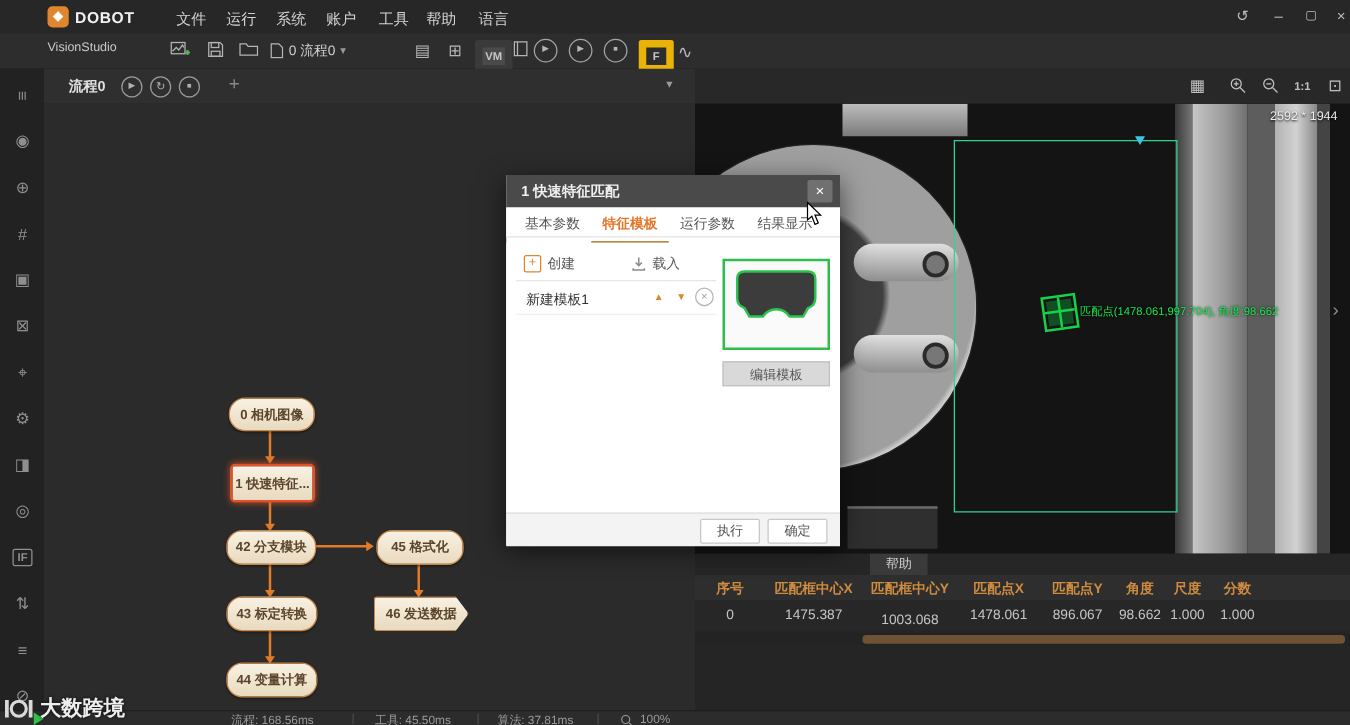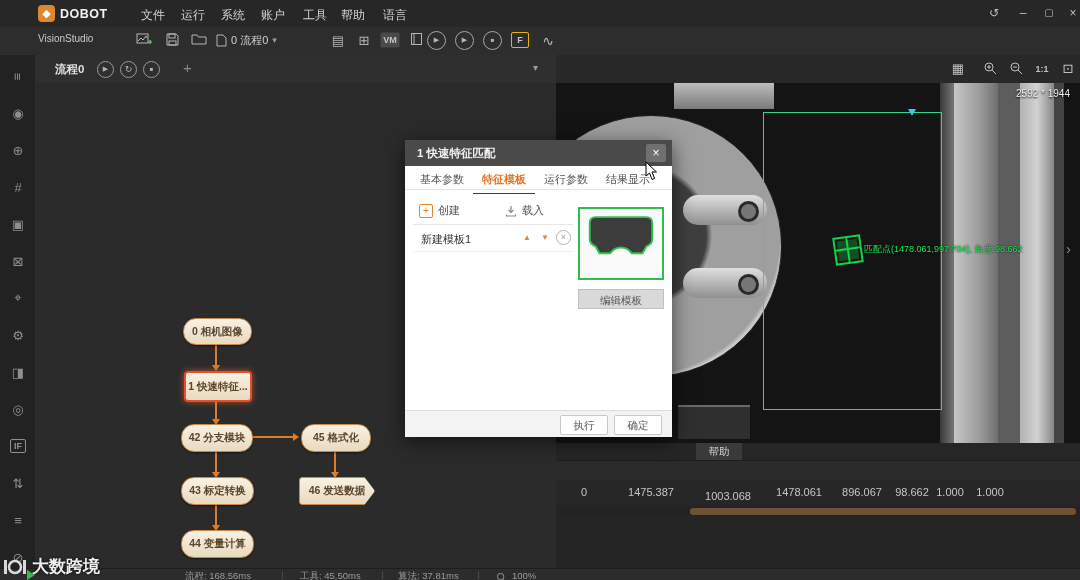--- a/index.html
+++ b/index.html
@@ -11,21 +11,21 @@
   .toolbar{left:0;top:27px;width:1080px;height:28px;background:#2d2d2d;border-bottom:1px solid #1b1b1b;}
   .logo-badge{left:38px;top:5px;width:17px;height:17px;background:#e0862f;border-radius:4px;color:#fff;
               font-size:11px;font-weight:bold;text-align:center;line-height:17px;}
   .brand{left:60px;top:7px;font-size:12.5px;font-weight:bold;color:#f2f2f2;letter-spacing:.5px;}
   .product{left:38px;top:33px;font-size:10px;color:#c9c9c9;}
   .menu-item{top:7px;font-size:12px;color:#d2d2d2;cursor:default;}
   .winctl{top:5px;width:22px;height:16px;color:#bdbdbd;font-size:12px;text-align:center;line-height:16px;}
   .tico{top:32px;width:20px;height:18px;color:#b5b5b5;text-align:center;font-size:13px;line-height:18px;}
   .circle-btn{top:31px;width:17px;height:17px;border:1.5px solid #a5a5a5;border-radius:50%;color:#b5b5b5;
               font-size:7px;text-align:center;line-height:16px;}
-  .badge-sq{top:32px;height:14px;border:1px solid #eab308;border-radius:2px;color:#c5c5c5;
+  .badge-sq{top:32px;height:14px;border:6px solid #eab308;border-radius:2px;color:#c5c5c5;
             font-size:9px;font-weight:bold;text-align:center;line-height:14px;}
   
   .sidestrip{left:0;top:55px;width:35px;height:525px;background:#222;border-right:1px solid #191919;}
   .side-ico{left:7px;width:22px;height:22px;color:#8f8f8f;font-size:13px;display:flex;align-items:center;justify-content:center;}
   .rot90{transform:rotate(90deg);}
   
   .flowhdr{left:35px;top:55px;width:521px;height:28px;background:#2f2f2f;border-bottom:1px solid #222;}
   .canvas{left:35px;top:83px;width:521px;height:485px;background:#2b2b2b;}
   .mini-circ{top:6px;width:15px;height:15px;border:1px solid #9a9a9a;border-radius:50%;color:#b0b0b0;
              font-size:7px;text-align:center;line-height:14px;}
@@ -45,21 +45,21 @@
   .thead{left:556px;top:460px;width:524px;height:20px;background:#2e2e2e;display:flex;align-items:center;}
   .trow{left:556px;top:480px;width:524px;height:24px;background:#272727;display:flex;align-items:center;}
   .th{color:#cf8b3f;font-size:11px;font-weight:bold;text-align:center;}
   .td{color:#c6c6c6;font-size:11px;text-align:center;}
   .tblarea{left:556px;top:504px;width:524px;height:64px;background:#252525;}
   
   .dialog{left:405px;top:140px;width:267px;height:296px;background:#fff;box-shadow:0 5px 20px rgba(0,0,0,.6);}
   .dlg-title{position:absolute;left:0;top:0;width:267px;height:26px;background:#4a4a4a;}
   .dlg-tabs{position:absolute;left:0;top:26px;width:267px;height:24px;background:#fff;border-bottom:1px solid #e3e3e3;display:flex;padding-left:6px;box-sizing:border-box;}
   .dlg-tab{height:27px;line-height:27px;padding:0 9px;font-size:11px;color:#555;}
-  .dlg-tab.active{color:#e2762b;border-bottom:2px solid #701a75;font-weight:bold;}
+  .dlg-tab.active{color:#e2762b;border-bottom:2px solid #a16207;font-weight:bold;}
   .dlg-body{position:absolute;left:0;top:54px;width:267px;height:216px;background:#fff;}
   .dlg-foot{position:absolute;left:0;top:270px;width:267px;height:26px;background:#f3f3f3;border-top:1px solid #ddd;}
   .dlg-btn{position:absolute;top:4px;width:46px;height:18px;background:#fff;border:1px solid #c8c8c8;border-radius:2px;
            font-size:10.5px;color:#555;text-align:center;line-height:18px;}
   
   .statusbar{left:0;top:568px;width:1080px;height:12px;background:#2c2c2c;border-top:1px solid #1e1e1e;}
   .sb-txt{top:1px;font-size:9.5px;color:#9a9a9a;}
   .sep{top:2px;width:1px;height:8px;background:#4a4a4a;}
 </style>
 </head>
@@ -227,20 +227,30 @@
     </div>
     <div style="position:absolute;left:308px;top:160px;font-size:9px;color:#17e84f;text-shadow:0 0 2px #000;white-space:nowrap;">匹配点(1478.061,997.704), 角度:98.662</div>
     <div style="position:absolute;right:10px;top:5px;font-size:10px;color:#ededed;text-shadow:0 1px 2px #000;">2592 * 1944</div>
   </div>
   <div class="abs" style="left:1066px;top:240px;font-size:15px;color:#8a8a8a;">›</div>
 
   <div class="abs helprow">
     <div style="position:absolute;left:140px;top:0;width:46px;height:17px;background:#3a3a3a;color:#cfcfcf;font-size:10.5px;text-align:center;line-height:17px;">帮助</div>
   </div>
 
+  <div class="abs thead">
+    <span class="th" style="width:56px;">序号</span>
+    <span class="th" style="width:78px;">匹配框中心X</span>
+    <span class="th" style="width:76px;">匹配框中心Y</span>
+    <span class="th" style="width:66px;">匹配点X</span>
+    <span class="th" style="width:60px;">匹配点Y</span>
+    <span class="th" style="width:40px;">角度</span>
+    <span class="th" style="width:36px;">尺度</span>
+    <span class="th" style="width:44px;">分数</span>
+  </div>
   <div class="abs trow">
     <span class="td" style="width:56px;">0</span>
     <span class="td" style="width:78px;">1475.387</span>
     <span class="td" style="width:76px;margin-top:8px;">1003.068</span>
     <span class="td" style="width:66px;">1478.061</span>
     <span class="td" style="width:60px;">896.067</span>
     <span class="td" style="width:40px;">98.662</span>
     <span class="td" style="width:36px;">1.000</span>
     <span class="td" style="width:44px;">1.000</span>
   </div>

